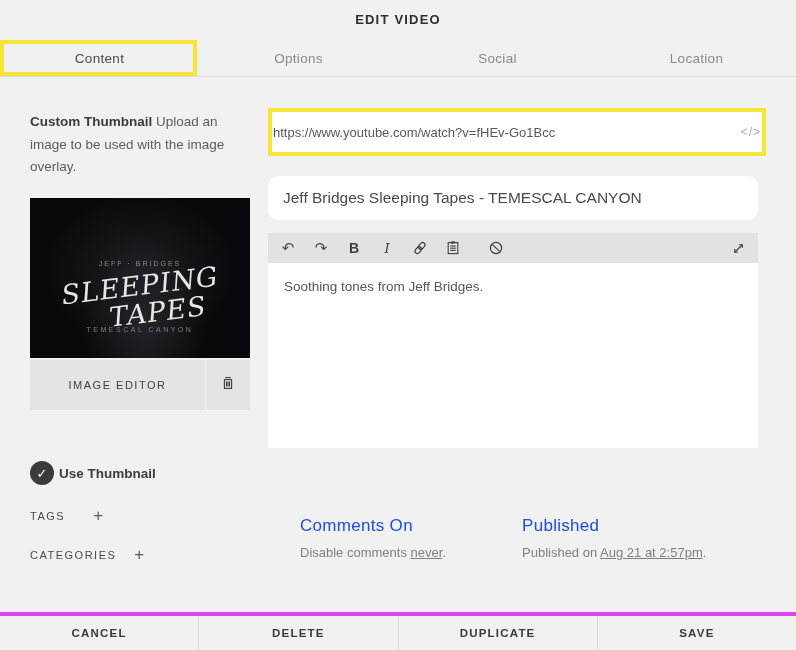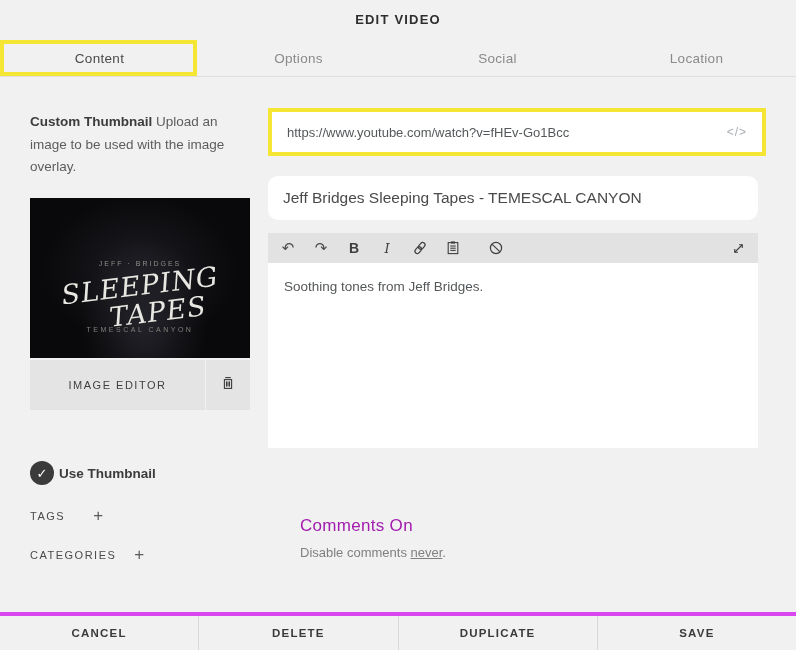--- a/index.html
+++ b/index.html
@@ -52,21 +52,21 @@
   .use-thumb-label { margin-left:5px; font-size:13.5px; font-weight:bold; color:#3c3c3c; }
 
   .tags-row { position:absolute; left:30px; display:flex; align-items:center; }
   .tags-row .lbl { font-size:11px; letter-spacing:1.5px; color:#4a4a4a; }
   .tags-row .plus { font-size:17px; color:#5a5a5a; font-weight:normal; cursor:pointer; line-height:1; }
   #tags-row { top:507px; } #tags-row .plus { margin-left:28px; }
   #categories-row { top:546px; } #categories-row .plus { margin-left:18px; }
 
   
   .url-box { position:absolute; left:268px; top:108px; width:498px; height:48px;
-    border:4px solid #f5e636; background:#fff; display:flex; align-items:center; padding:0 15px; }
+    border:4px solid #f5e636; background:#fff; display:flex; align-items:center; padding:0 1px; }
   .url-input { flex:1; border:none; outline:none; font-family:"Liberation Sans",sans-serif;
     font-size:13px; color:#55585a; background:transparent; }
   .code-icon { font-size:12px; color:#aaadb0; letter-spacing:1px; cursor:pointer; }
 
   .title-field { position:absolute; left:268px; top:176px; width:490px; height:44px; background:#fff;border-radius:10px; }
   .title-input { width:100%; height:100%; border:none; outline:none; background:transparent;
     font-family:"Liberation Sans",sans-serif; font-size:15.5px; color:#4a4a4a; padding:0 15px; }
 
   .toolbar { position:absolute; left:268px; top:233px; width:490px; height:30px; background:#e2e2e2;
     display:flex; align-items:center; padding:0 12px; }
@@ -75,21 +75,21 @@
   .tb-icon svg { display:block; }
   .tb-icon.arrow { font-size:15px; color:#4a4a4a; }
   .tb-bold { font-weight:bold; font-size:14px; }
   .tb-italic { font-style:italic; font-family:"DejaVu Serif",serif; font-size:13px; }
   .tb-gap { margin-right:27px; }
   .tb-expand { margin-left:auto; margin-right:0; }
 
   .editor-body { position:absolute; left:268px; top:263px; width:490px; height:185px; background:#fff;
     padding:16px; font-size:13.5px; color:#55585a; cursor:text; }
 
-  .section-h { font-size:17px; color:#a21caf; letter-spacing:.3px; }
+  .section-h { font-size:17px; color:#1d4ed8; letter-spacing:.3px; }
   .section-sub { margin-top:9px; font-size:13px; color:#808080; }
   .section-sub .lnk { text-decoration:underline; cursor:pointer; color:#808080; }
   #comments-section { position:absolute; left:300px; top:516px; }
   #published-section { position:absolute; left:522px; top:516px; }
 
   
   .footer { position:absolute; left:0; bottom:0; width:796px; height:38px; border-top:4px solid #d946ef;
     display:flex; background:#f1f1f1; }
   .footer-btn { flex:1; display:flex; align-items:center; justify-content:center;
     font-size:11.5px; letter-spacing:1.2px; color:#3a3a3a; font-weight:bold; cursor:pointer; }
@@ -203,20 +203,26 @@
     <span>Soothing tones from Jeff Bridges.</span>
   </div>
 
   <div id="comments-section">
     <div class="section-h">Comments On</div>
     <div class="section-sub">
       <span>Disable comments </span><span class="lnk">never</span><span>.</span>
     </div>
   </div>
 
+  <div id="published-section">
+    <div class="section-h">Published</div>
+    <div class="section-sub">
+      <span>Published on </span><span class="lnk">Aug 21 at 2:57pm</span><span>.</span>
+    </div>
+  </div>
 
   <div class="footer">
     <div class="footer-btn">CANCEL</div>
     <div class="footer-btn">DELETE</div>
     <div class="footer-btn">DUPLICATE</div>
     <div class="footer-btn">SAVE</div>
   </div>
 
 </div>
 

